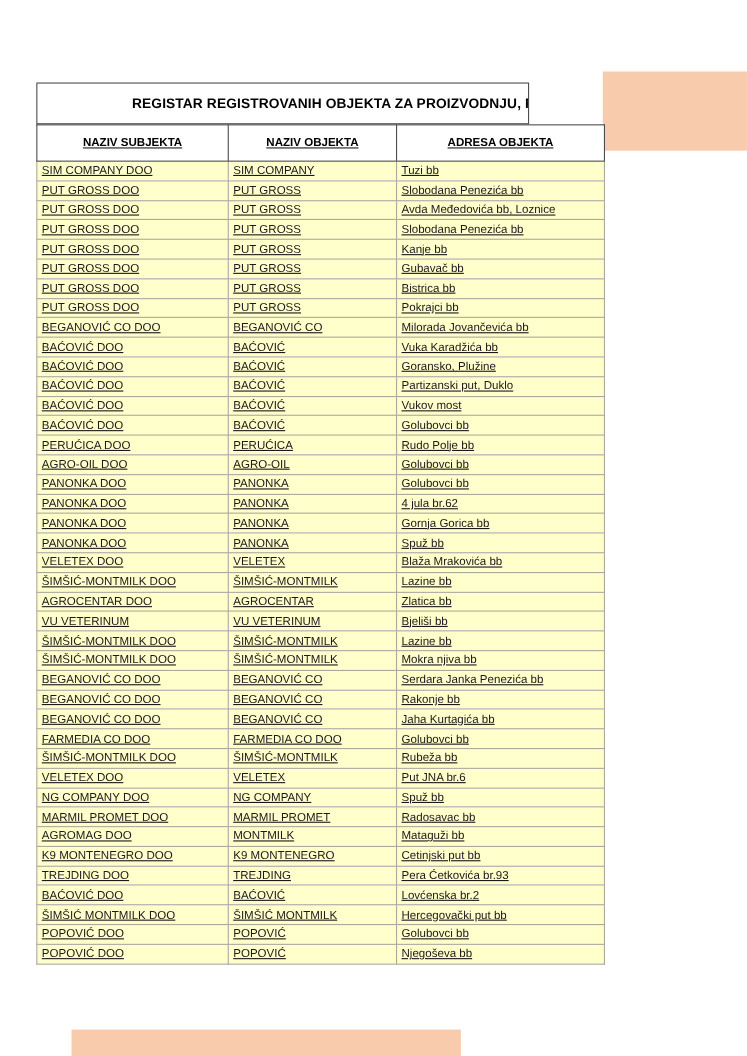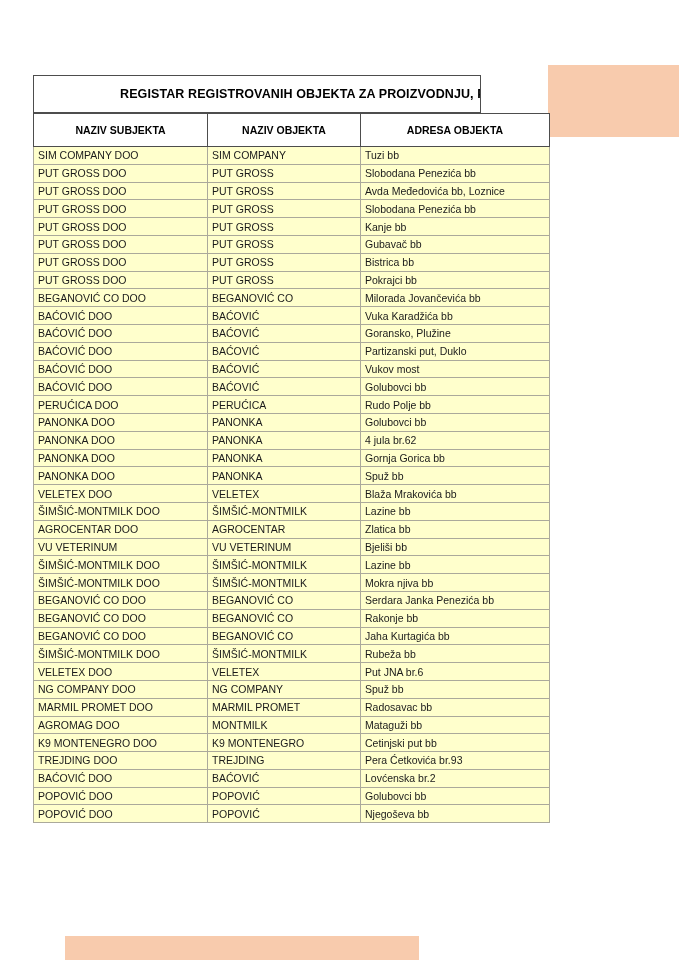--- a/index.html
+++ b/index.html
@@ -30,20 +30,21 @@
   .title-text {
     padding-left:86px;
     font-size:12.5px; font-weight:bold; color:#000;
     white-space:nowrap;
     letter-spacing:0.1px;
   }
   table.grid {
     border-collapse:collapse;
     table-layout:fixed;
     width:516px;
+    text-decoration:underline;
   }
   th {
     background:#ffffff;
     border:1px solid #4d4d4d;
     height:33px;
     font-size:10.5px; font-weight:bold; color:#000;
     text-align:center; vertical-align:middle;
     overflow:hidden; white-space:nowrap;
   }
   td {
@@ -163,20 +164,25 @@
     <td>BAĆOVIĆ</td>
     <td>Golubovci bb</td>
   </tr>
 
   <tr>
     <td>PERUĆICA DOO</td>
     <td>PERUĆICA</td>
     <td>Rudo Polje bb</td>
   </tr>
 
+  <tr>
+    <td>AGRO-OIL DOO</td>
+    <td>AGRO-OIL</td>
+    <td>Golubovci bb</td>
+  </tr>
 
   <tr>
     <td>PANONKA DOO</td>
     <td>PANONKA</td>
     <td>Golubovci bb</td>
   </tr>
 
   <tr>
     <td>PANONKA DOO</td>
     <td>PANONKA</td>
@@ -243,20 +249,25 @@
     <td>BEGANOVIĆ CO</td>
     <td>Rakonje bb</td>
   </tr>
 
   <tr>
     <td>BEGANOVIĆ CO DOO</td>
     <td>BEGANOVIĆ CO</td>
     <td>Jaha Kurtagića bb</td>
   </tr>
 
+  <tr>
+    <td>FARMEDIA CO DOO</td>
+    <td>FARMEDIA CO DOO</td>
+    <td>Golubovci bb</td>
+  </tr>
 
   <tr>
     <td>ŠIMŠIĆ-MONTMILK DOO</td>
     <td>ŠIMŠIĆ-MONTMILK</td>
     <td>Rubeža bb</td>
   </tr>
 
   <tr>
     <td>VELETEX DOO</td>
     <td>VELETEX</td>
@@ -292,20 +303,25 @@
     <td>TREJDING</td>
     <td>Pera Ćetkovića br.93</td>
   </tr>
 
   <tr>
     <td>BAĆOVIĆ DOO</td>
     <td>BAĆOVIĆ</td>
     <td>Lovćenska br.2</td>
   </tr>
 
+  <tr>
+    <td>ŠIMŠIĆ MONTMILK DOO</td>
+    <td>ŠIMŠIĆ MONTMILK</td>
+    <td>Hercegovački put bb</td>
+  </tr>
 
   <tr>
     <td>POPOVIĆ DOO</td>
     <td>POPOVIĆ</td>
     <td>Golubovci bb</td>
   </tr>
 
   <tr>
     <td>POPOVIĆ DOO</td>
     <td>POPOVIĆ</td>

